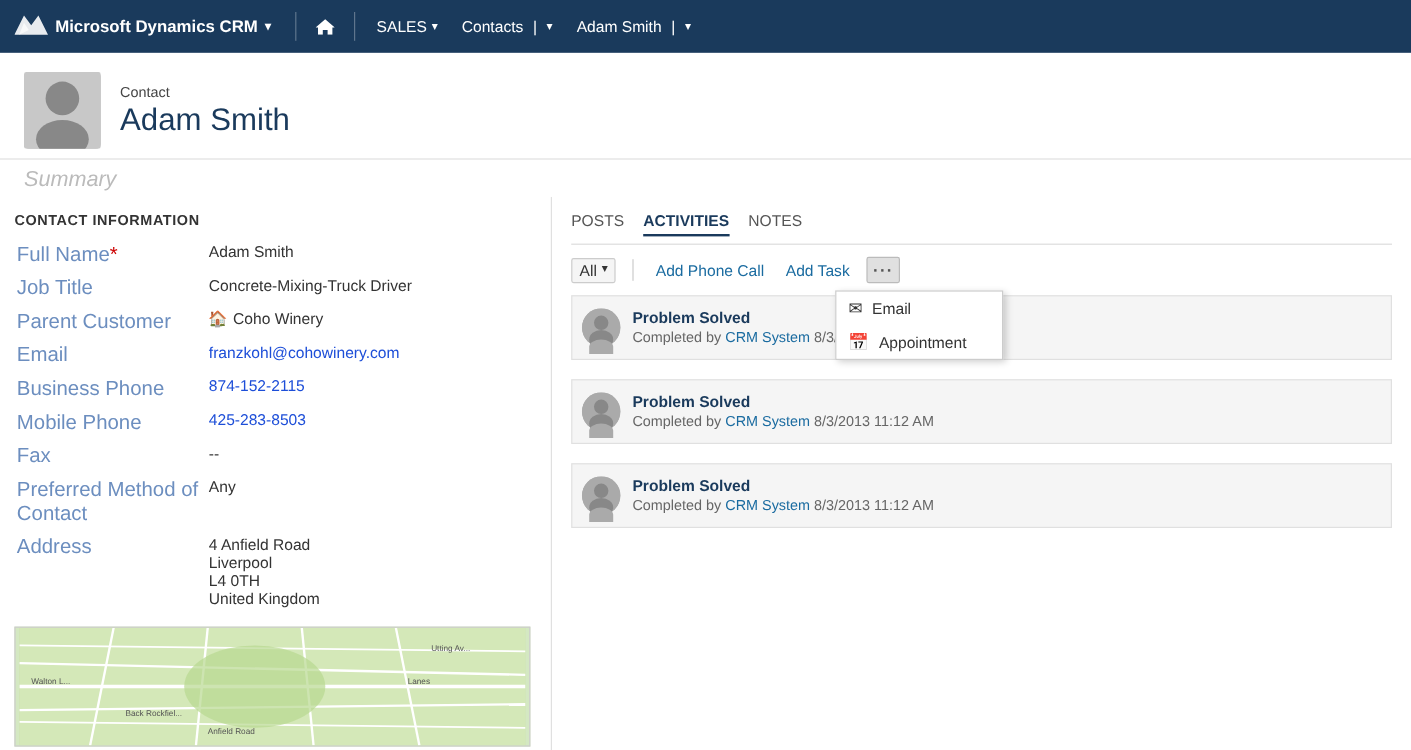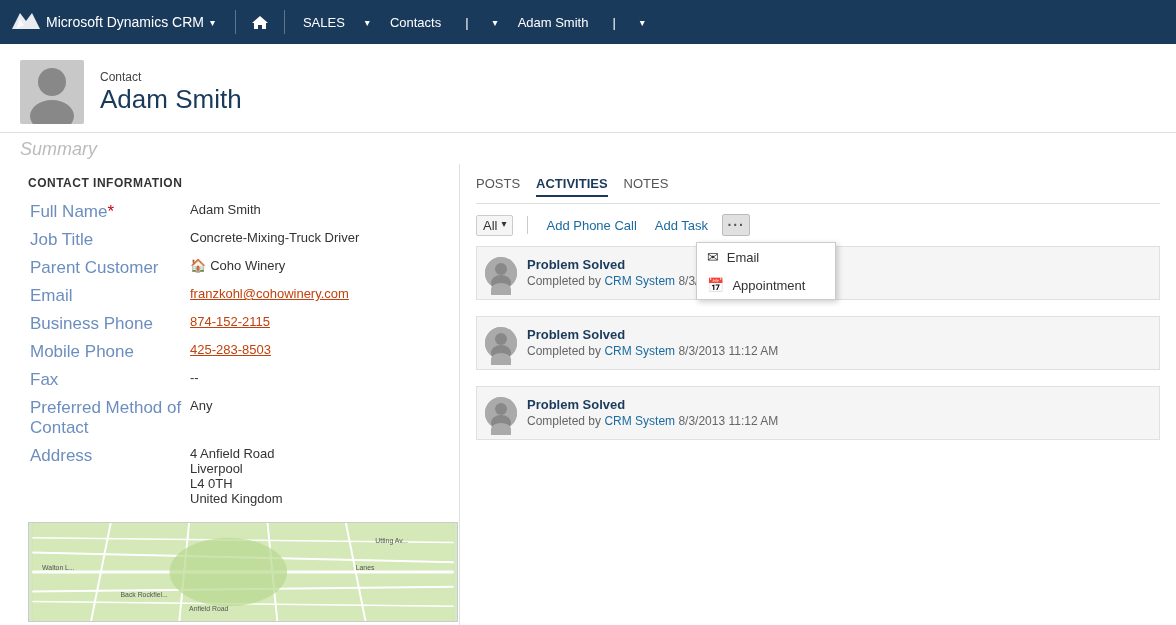--- a/index.html
+++ b/index.html
@@ -13,41 +13,41 @@
       align-items: center;
       padding: 0 12px;
       gap: 0;
     }
     .nav-logo {
       display: flex;
       align-items: center;
       gap: 6px;
       color: #fff;
       font-size: 14px;
-      font-weight: 400;
+      font-weight: 700;
       padding-right: 12px;
     }
     .nav-logo-icon {
       width: 28px;
       height: 22px;
     }
     .nav-divider {
       width: 1px;
       height: 24px;
       background: rgba(255,255,255,0.3);
       margin: 0 8px;
     }
     .nav-item {
       color: #fff;
       font-size: 13px;
       padding: 0 10px;
       height: 44px;
       display: flex;
       align-items: center;
-      gap: 20px;
+      gap: 4px;
       cursor: pointer;
     }
     .nav-home {
       color: #fff;
       padding: 0 8px;
       height: 44px;
       display: flex;
       align-items: center;
       cursor: pointer;
     }
@@ -92,21 +92,21 @@
     .summary-section {
       display: flex;
       flex: 1;
       overflow: hidden;
     }
 
     
     .left-panel {
       width: 460px;
       flex-shrink: 0;
-      padding: 12px 28px;
+      padding: 12px 12px;
       overflow-y: auto;
       border-right: 1px solid #e0e0e0;
     }
 
     .section-header {
       font-size: 12px;
       font-weight: 700;
       color: #333;
       margin-bottom: 8px;
       letter-spacing: 0.5px;
@@ -124,22 +124,21 @@
       color: #6c8ebf;
       font-size: 17px;
       width: 160px;
       padding-right: 10px;
     }
     .info-value {
       color: #333;
       font-size: 13px;
     }
     .info-value.link {
-      color: #c2410c;
-      text-decoration: underline;
+      color: #1d4ed8;
       cursor: pointer;
     }
     .required-star { color: #c00; }
 
     .map-placeholder {
       width: 430px;
       height: 100px;
       background: #d4e8c2;
       border: 1px solid #ccc;
       margin-top: 12px;

